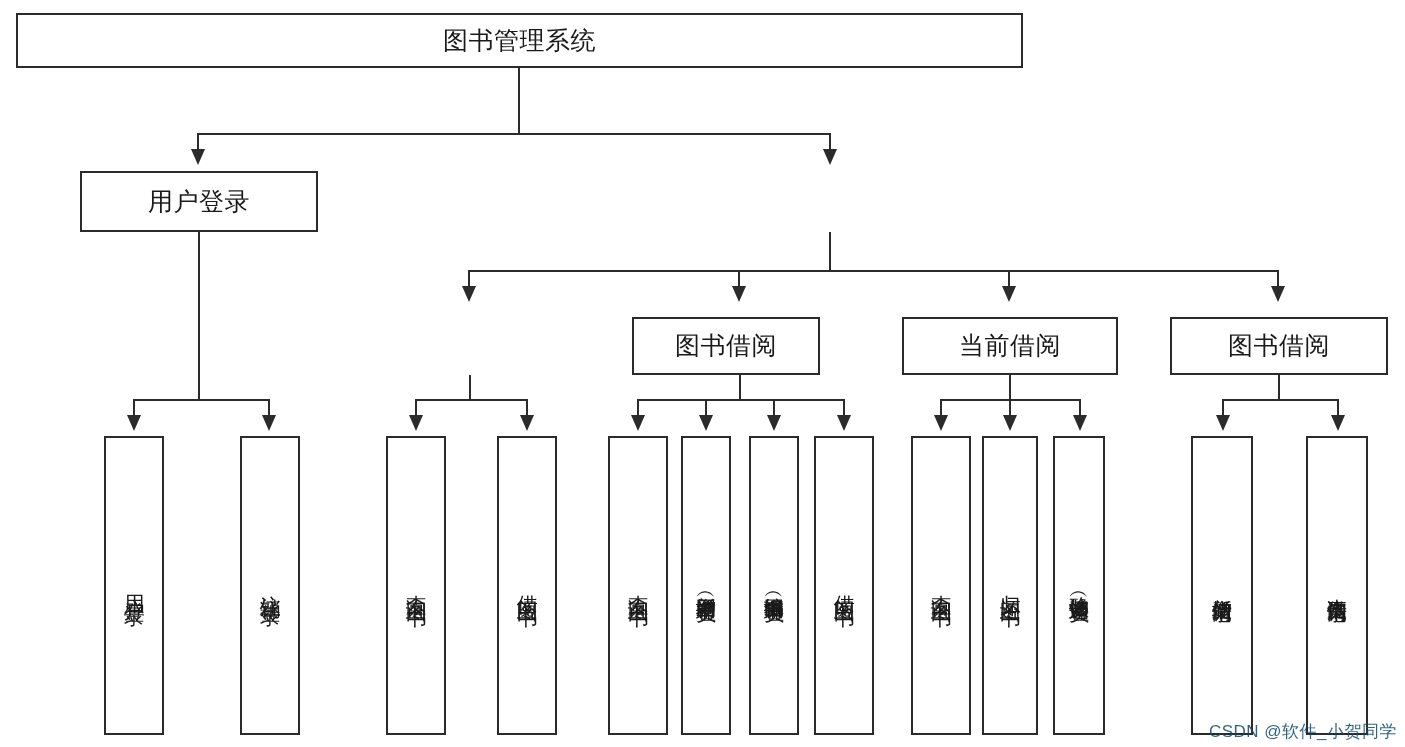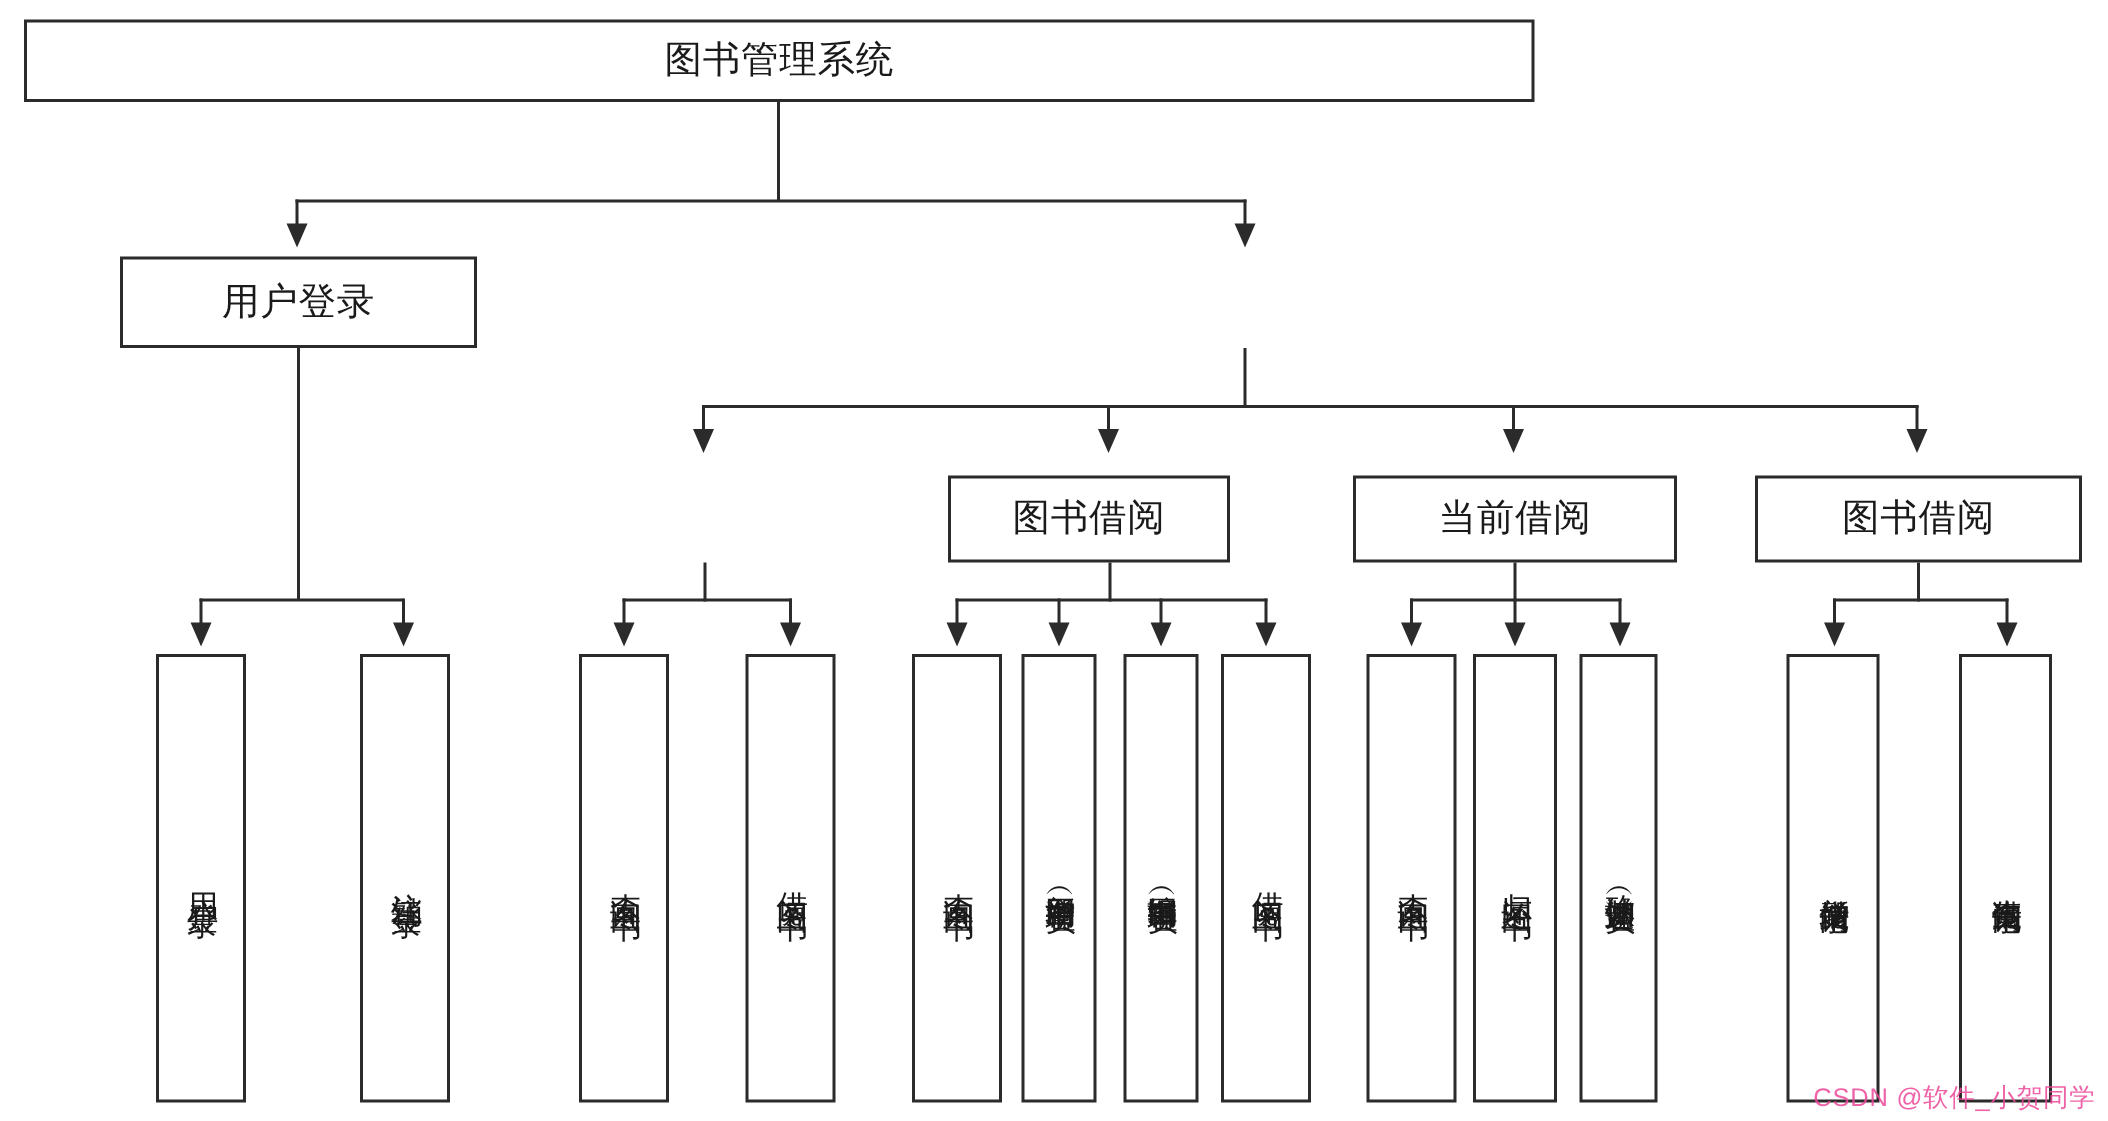--- a/index.html
+++ b/index.html
@@ -61,21 +61,21 @@
     border-left: 7px solid transparent;
     border-right: 7px solid transparent;
     border-top: 16px solid #2b2b2b;
   }
   
   #watermark {
     position: absolute;
     right: 8px;
     bottom: 4px;
     font-size: 17px;
-    color: #ec4899;
+    color: #0c4a6e;
     white-space: nowrap;
     letter-spacing: 0.5px;
     opacity: 0.85;
   }
 </style>
 </head>
 <body>
 
 <div id="canvas">
 

